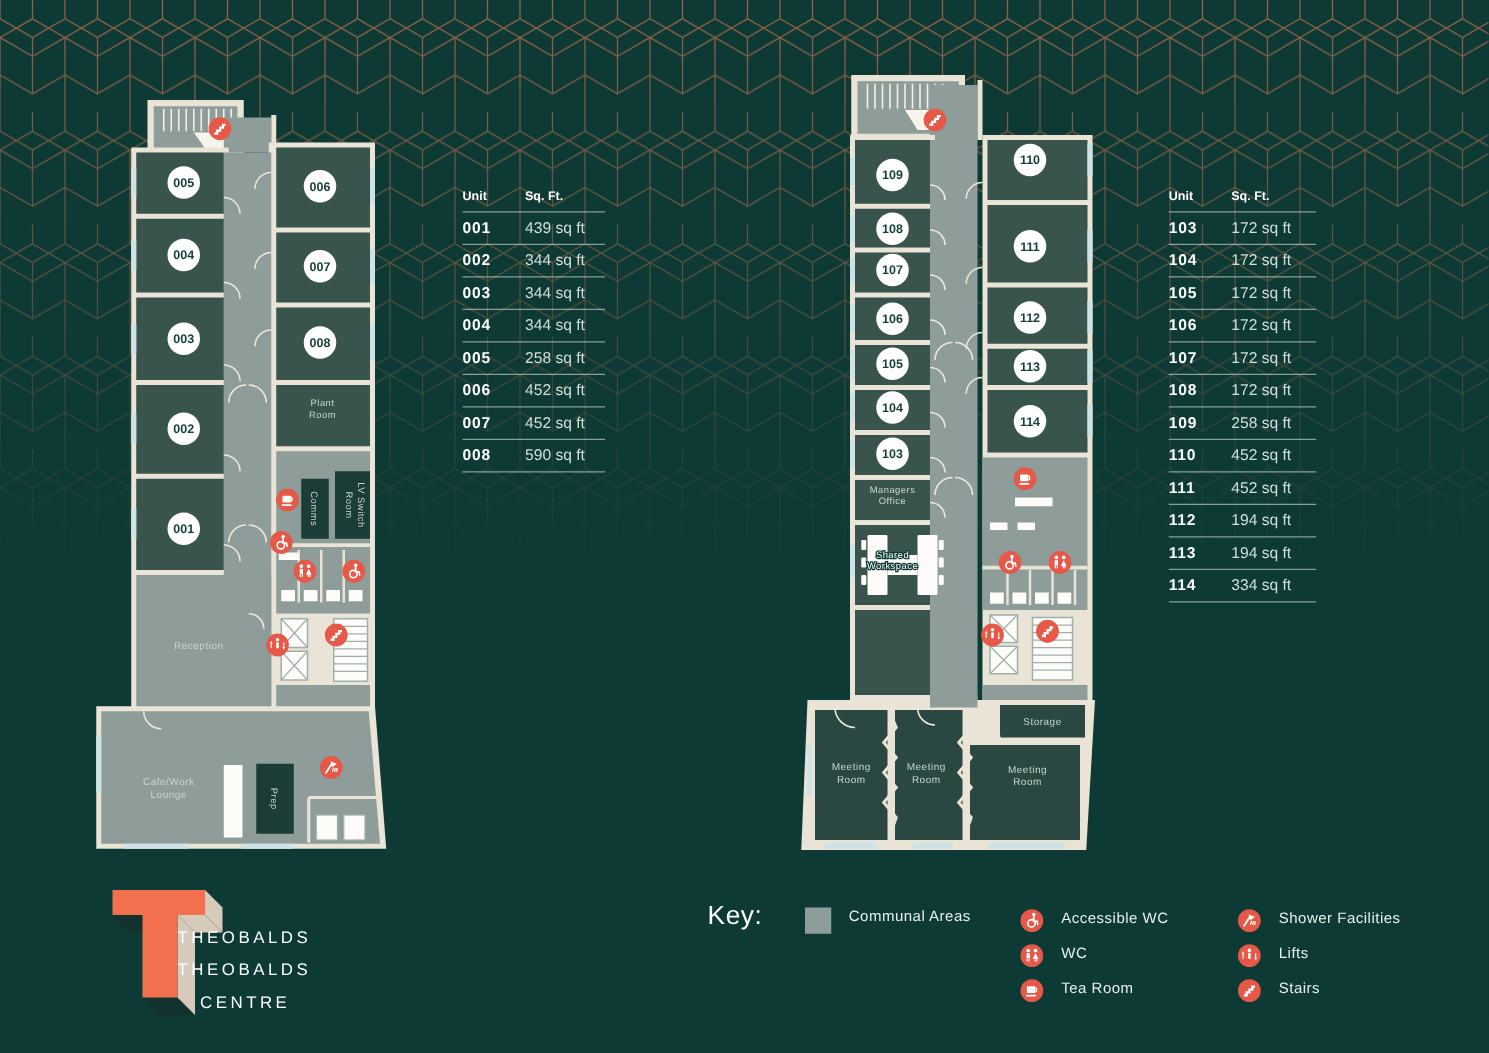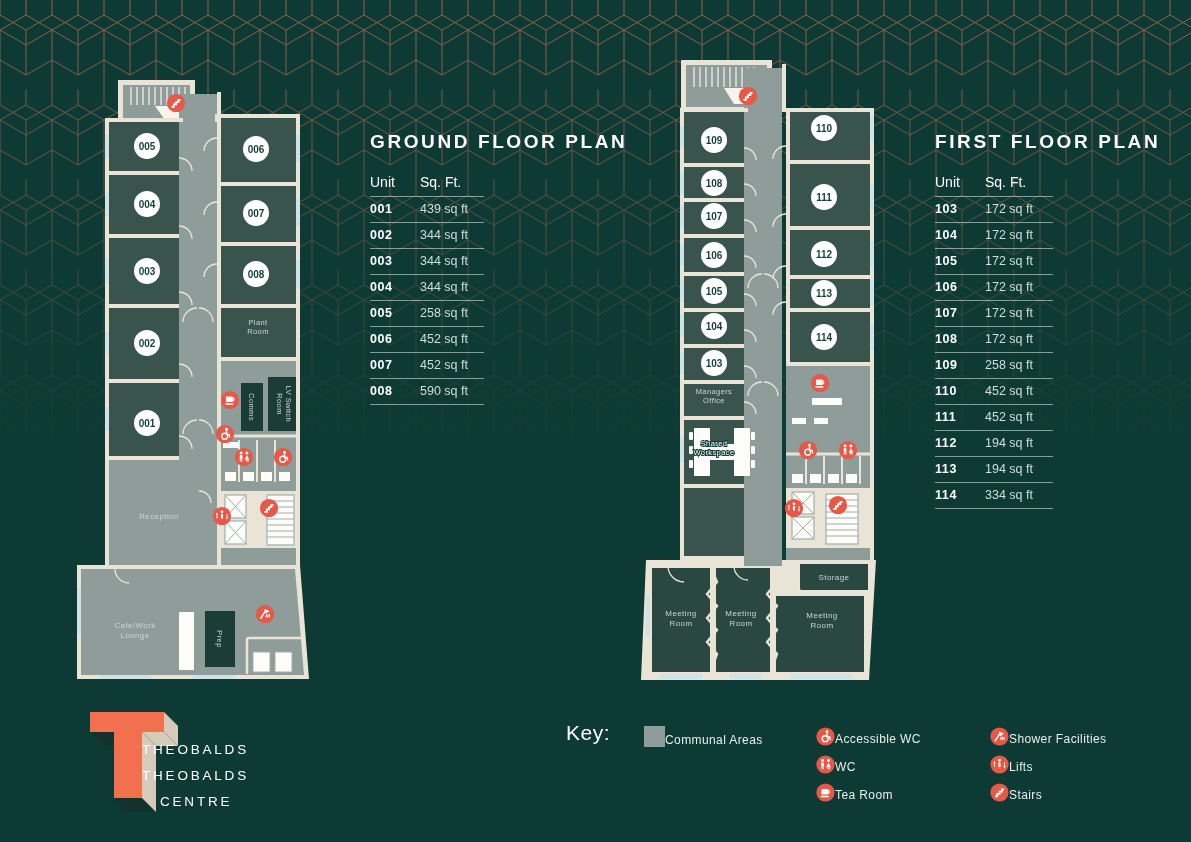--- a/index.html
+++ b/index.html
@@ -9,32 +9,32 @@
     font-family:"Liberation Sans",sans-serif;
   }
   .abs{position:absolute}
   svg text{font-family:"Liberation Sans",sans-serif}
 
   
   .panel{position:absolute}
   .title{color:#ffffff;font-size:19px;font-weight:bold;letter-spacing:2.6px;margin:0;white-space:nowrap}
   .ftable{margin-top:16px}
   .thead,.trow{display:flex;align-items:baseline;border-bottom:1px solid rgba(243,240,231,.55);padding:5px 0 6px}
-  .thead span{font-weight:normal;color:#fff;font-size:14px}
+  .thead span{font-weight:bold;color:#fff;font-size:10px}
   .thead span:first-child{width:50px}
   .cu{width:50px;color:#fff;font-weight:bold;font-size:12.5px;letter-spacing:.6px}
   .cs{color:#d2ded8;font-size:12.5px}
   .gtable{width:114px}
   .ftable2{width:118px}
 
   
   .keylabel{color:#fff;font-size:21px;letter-spacing:.5px}
   .swatch{width:21px;height:21px;background:#8e9d9a}
   .klabel{color:#e8efeb;font-size:12px;letter-spacing:.4px;white-space:nowrap}
-  .kitem{position:absolute;display:flex;align-items:flex-end;}
+  .kitem{position:absolute;display:flex;align-items:flex-start;gap:14px}
 
   
   .logoline{color:#fff;font-weight:normal;font-size:13.5px;letter-spacing:2.8px;line-height:26px;white-space:nowrap}
 </style>
 </head>
 <body>
 
 <svg width="0" height="0" style="position:absolute" aria-hidden="true">
   <defs>
     <symbol id="sym-stairs" viewBox="0 0 20 20">
@@ -455,21 +455,20 @@
     <use href="#sym-stairs" x="100.5" y="30.5" width="19" height="19"></use>
     <use href="#sym-tea" x="172.5" y="317.5" width="19" height="19"></use>
     <use href="#sym-accessible" x="160.5" y="384.5" width="19" height="19"></use>
     <use href="#sym-wc" x="200.5" y="384.5" width="19" height="19"></use>
     <use href="#sym-lifts" x="146.5" y="442.5" width="19" height="19"></use>
     <use href="#sym-stairs" x="190.5" y="439.5" width="19" height="19"></use>
   </g>
 </svg>
 
 <div class="panel" style="left:370px;top:131px">
-  <h2 class="title">GROUND FLOOR PLAN</h2>
   <div class="ftable gtable">
     <div class="thead">
       <span>Unit</span>
       <span>Sq. Ft.</span>
     </div>
     <div>
         <div class="trow">
         <span class="cu">001</span>
         <span class="cs">439 sq ft</span>
       </div>
@@ -499,21 +498,20 @@
       </div>
         <div class="trow">
         <span class="cu">008</span>
         <span class="cs">590 sq ft</span>
       </div>
       </div>
   </div>
 </div>
 
 <div class="panel" style="left:935px;top:131px">
-  <h2 class="title">FIRST FLOOR PLAN</h2>
   <div class="ftable ftable2">
     <div class="thead">
       <span>Unit</span>
       <span>Sq. Ft.</span>
     </div>
     <div>
         <div class="trow">
         <span class="cu">103</span>
         <span class="cs">172 sq ft</span>
       </div>

